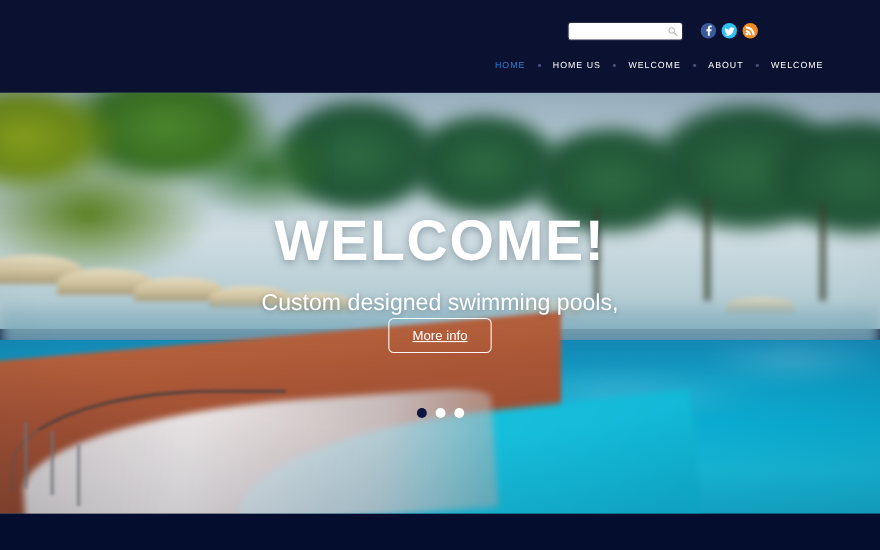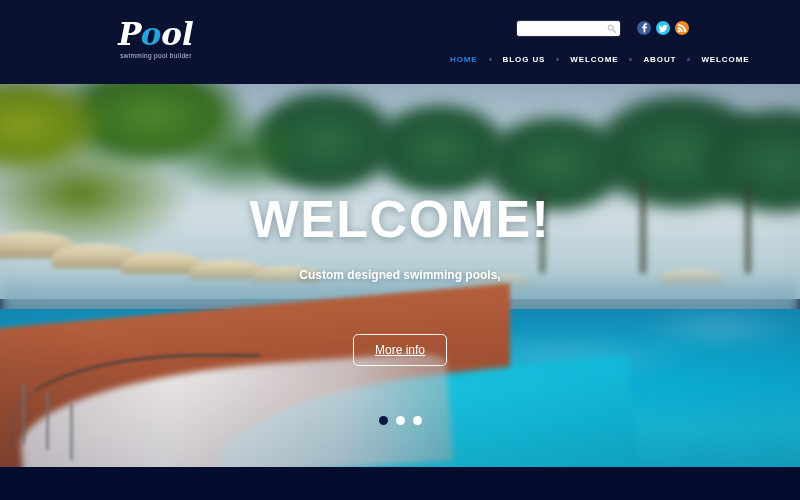--- a/index.html
+++ b/index.html
@@ -67,21 +67,21 @@
   .soc-tw  { background:#2fc0ee; }
   .soc-rss { background:#f08a22; }
   .soc svg { display:block; }
 
   
   .nav {
     position:absolute; left:450px; top:55px;
     display:flex; align-items:center;
   }
   .nav-item {
-    font-size:8px; font-weight:bold; letter-spacing:0.9px;
+    font-size:8px; font-weight:normal; letter-spacing:0.9px;
     color:#ffffff; text-decoration:none; cursor:pointer;
     white-space:nowrap;
     text-align:right;
   }
   .nav-item.active { color:#2f7fd6; }
   .nav-sep {
     width:3px; height:3px; border-radius:50%;
     background:#43507a; margin:0 11px;
   }
 
@@ -188,26 +188,25 @@
     z-index:5;
   }
   .hero-title {
     margin-top:109px;
     font-size:52px; font-weight:bold; letter-spacing:1.5px;
     color:#ffffff; line-height:52px;
     text-shadow:0 2px 8px rgba(0,30,50,0.35);
   }
   .hero-sub {
     margin-top:17px;
-    font-size:12px; line-height:27px; color:#ffffff;
-    text-align:center; font-weight:bold;
+    font-size:21px; line-height:27px; color:#ffffff;
+    text-align:center; font-weight:normal;
     text-shadow:0 1px 5px rgba(0,40,60,0.35);
   }
   .more-btn {
-    margin-top:45px;
     display:inline-block;
     padding:8px 21px;
     border:1px solid rgba(255,255,255,0.95);
     border-radius:5px;
     background:transparent;
     color:#ffffff; font-size:12px; cursor:pointer;
     font-family:"Liberation Sans", sans-serif;
   }
   .dots {
     margin-top:50px;
@@ -222,24 +221,20 @@
     background:#050d2e;
   }
 </style>
 </head>
 <body>
 
 <div class="page">
 
   <div class="header">
 
-    <div class="logo-block">
-      <div class="logo-word"><span>P</span><span class="o-accent">o</span><span>ol</span></div>
-      <div class="logo-tag">swimming pool builder</div>
-    </div>
 
     <div class="search-wrap">
       <input class="search-input" type="text" value="" placeholder="" style="">
       <svg class="search-icon" viewBox="0 0 16 16">
         <circle cx="6.5" cy="6.5" r="4.5" fill="none" stroke="#666" stroke-width="1.6"></circle>
         <line x1="10" y1="10" x2="15" y2="15" stroke="#666" stroke-width="1.8" stroke-linecap="round"></line>
       </svg>
     </div>
 
     <div class="socials">
@@ -258,21 +253,21 @@
           <circle cx="4" cy="10" r="1.3" fill="#fff"></circle>
           <path d="M3 6.2v1.9c1.6 0 2.9 1.3 2.9 2.9h1.9c0-2.6-2.2-4.8-4.8-4.8z" fill="#fff"></path>
           <path d="M3 2.9v1.9c3.4 0 6.2 2.8 6.2 6.2h1.9C11.1 6.5 7.5 2.9 3 2.9z" fill="#fff"></path>
         </svg>
       </div>
     </div>
 
     <div class="nav">
       <a class="nav-item active" href="#">HOME</a>
       <span class="nav-sep"></span>
-      <a class="nav-item" href="#">BLOG US</a>
+      <a class="nav-item" href="#">HOME US</a>
       <span class="nav-sep"></span>
       <a class="nav-item" href="#">WELCOME</a>
       <span class="nav-sep"></span>
       <a class="nav-item" href="#">ABOUT</a>
       <span class="nav-sep"></span>
       <a class="nav-item" href="#">WELCOME</a>
     </div>
   </div>
 
   <div class="hero">

